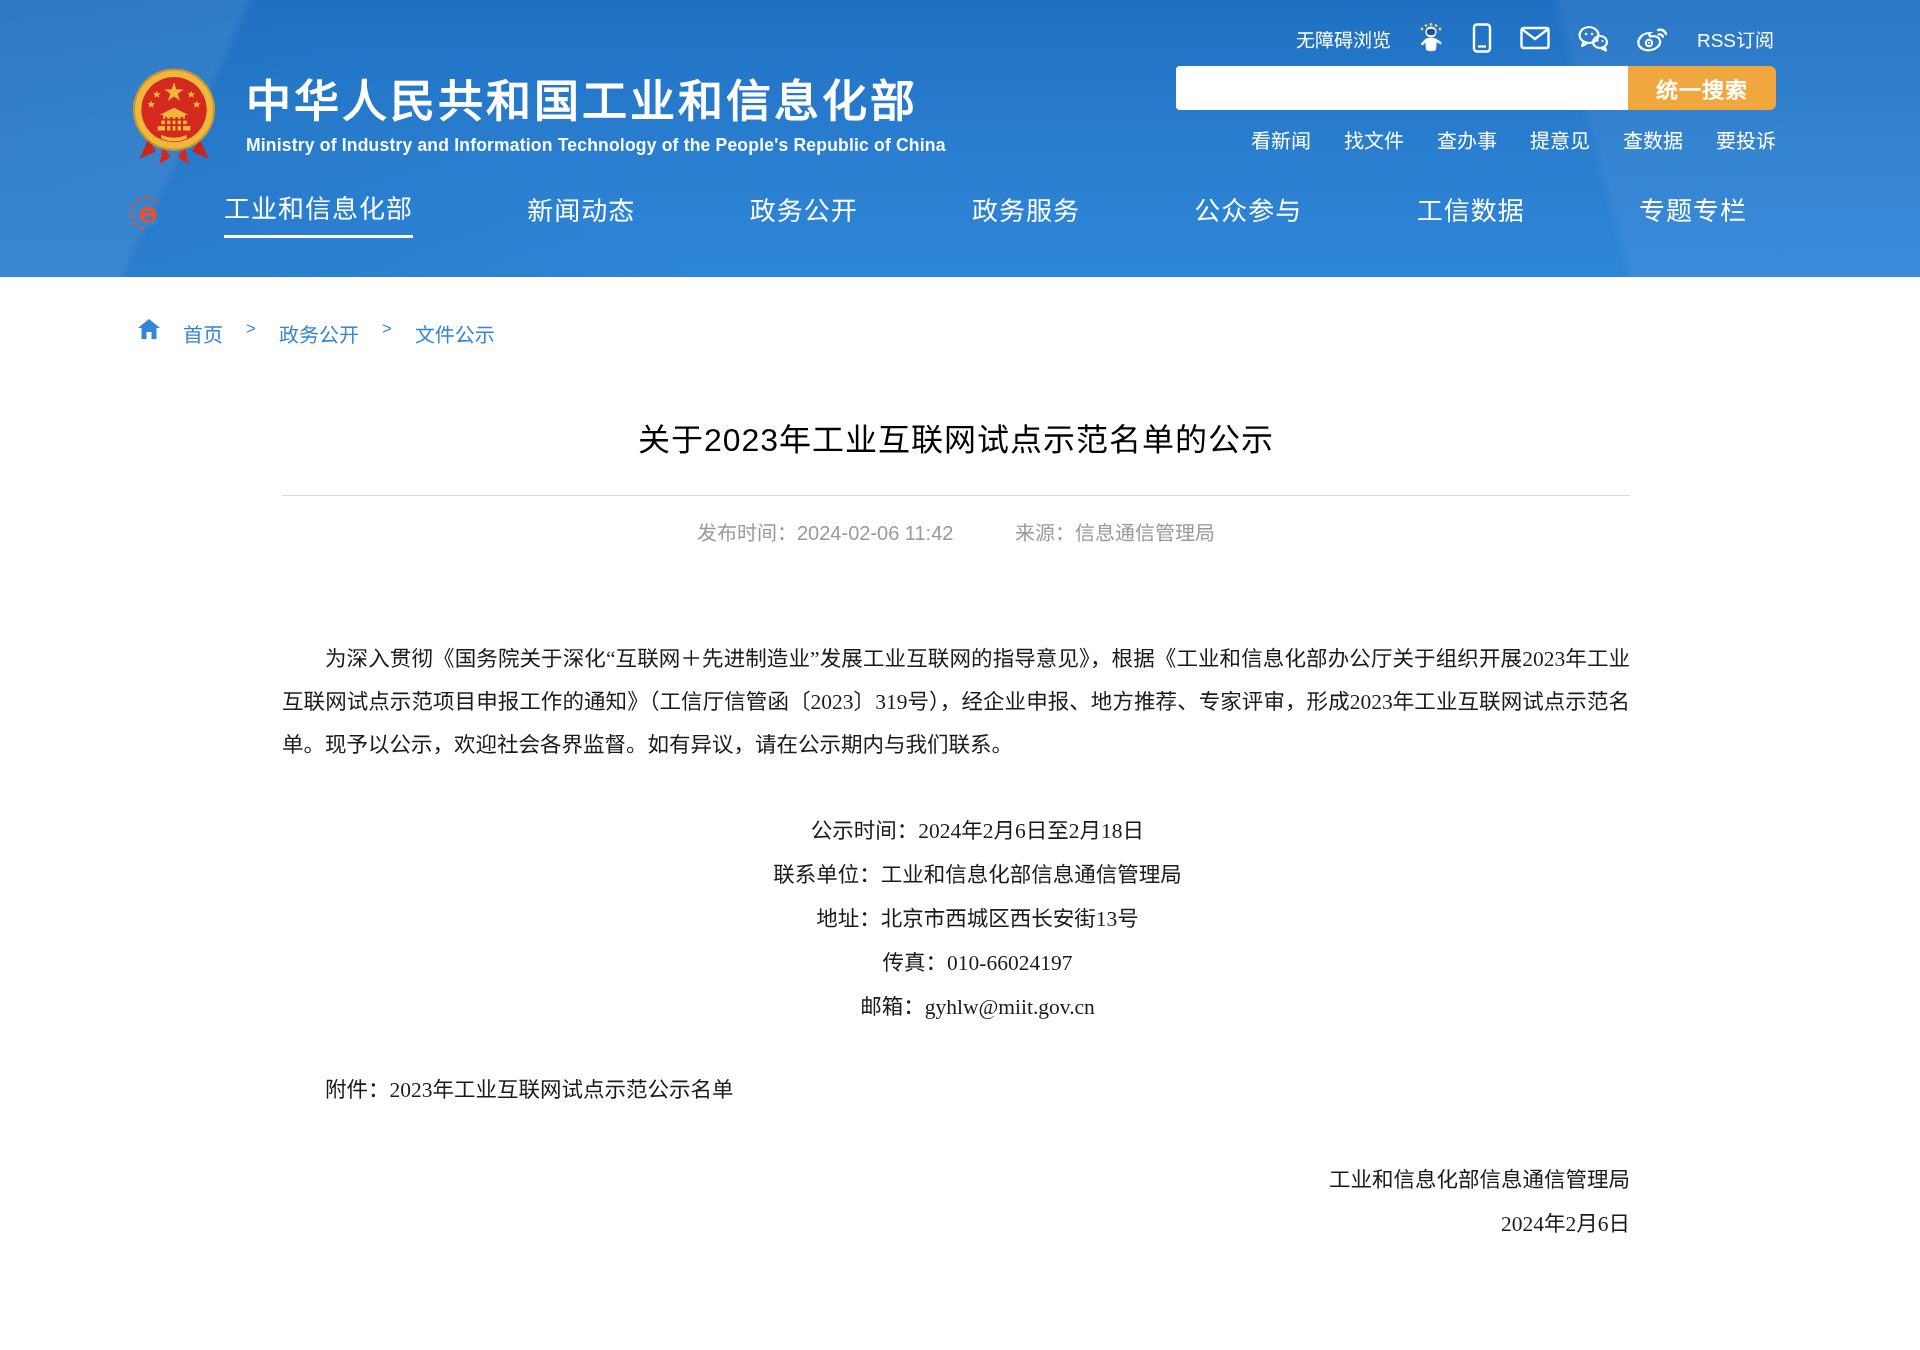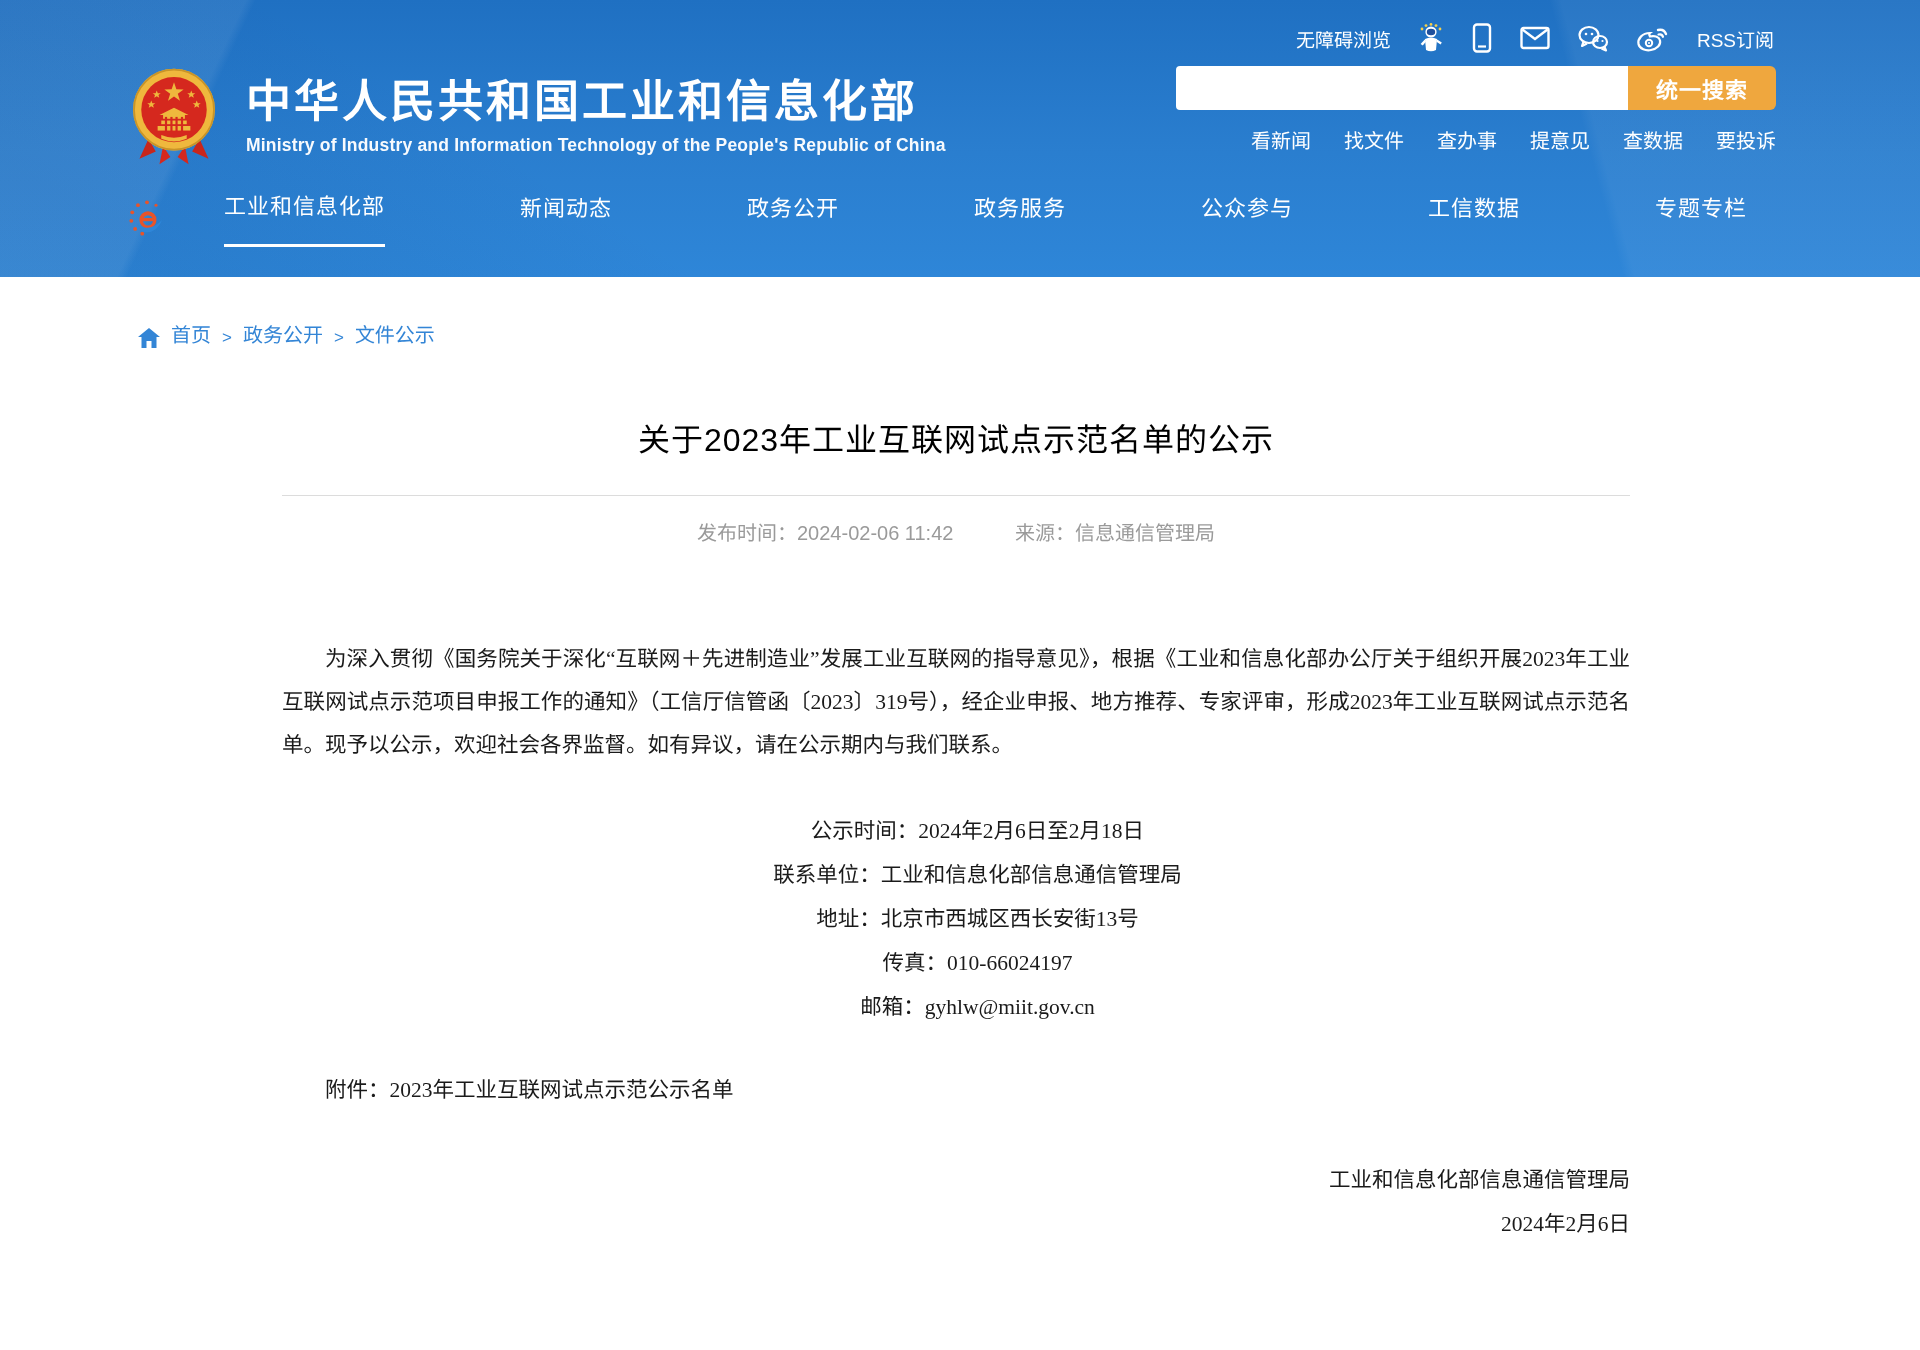--- a/index.html
+++ b/index.html
@@ -39,26 +39,26 @@
     width:148px; border:none; cursor:pointer; background:#efa73e; color:#fff;
     font-size:22px; font-weight:bold; border-radius:0 6px 6px 0; letter-spacing:1px;
     font-family:inherit;
   }
   .quick-links{ display:flex; gap:33px; margin-top:15px; font-size:20px;justify-content:flex-end; }
   .quick-links a{ color:#fff; text-decoration:none; }
 
   .main-nav{ display:flex; align-items:center; padding:0 173px 0 128px; margin-top:22px; }
   .nav-logo{ width:38px; height:38px; margin-right:58px; flex:none; }
   .nav-items{ flex:1; display:flex; justify-content:space-between; align-items:center; }
-  .nav-item{ color:#fff; text-decoration:none; font-size:22px; letter-spacing:1px; padding-bottom:24px; }
+  .nav-item{ color:#fff; text-decoration:none; font-size:26px; letter-spacing:1px; padding-bottom:10px; }
   .nav-item.active{ border-bottom:3px solid #ffffff; }
 
   
   .breadcrumb{
-    display:flex; align-items:flex-end; gap:9px;
+    display:flex; align-items:flex-start; gap:21px;
     margin:42px 0 0 138px; font-size:20px; color:#7f98b0;
   }
   .breadcrumb a{ color:#3385d6; text-decoration:none; }
   .crumb-sep{ color:#3385d6; font-size:17px; padding:0 2px; }
   .home-icon{ width:22px; height:20px; margin-right:2px; }
 
   
   .article{ width:1348px; margin:66px 0 0 282px; color:#111; }
   .article-title{
     text-align:center; font-size:32px; font-weight:normal; color:#000;

